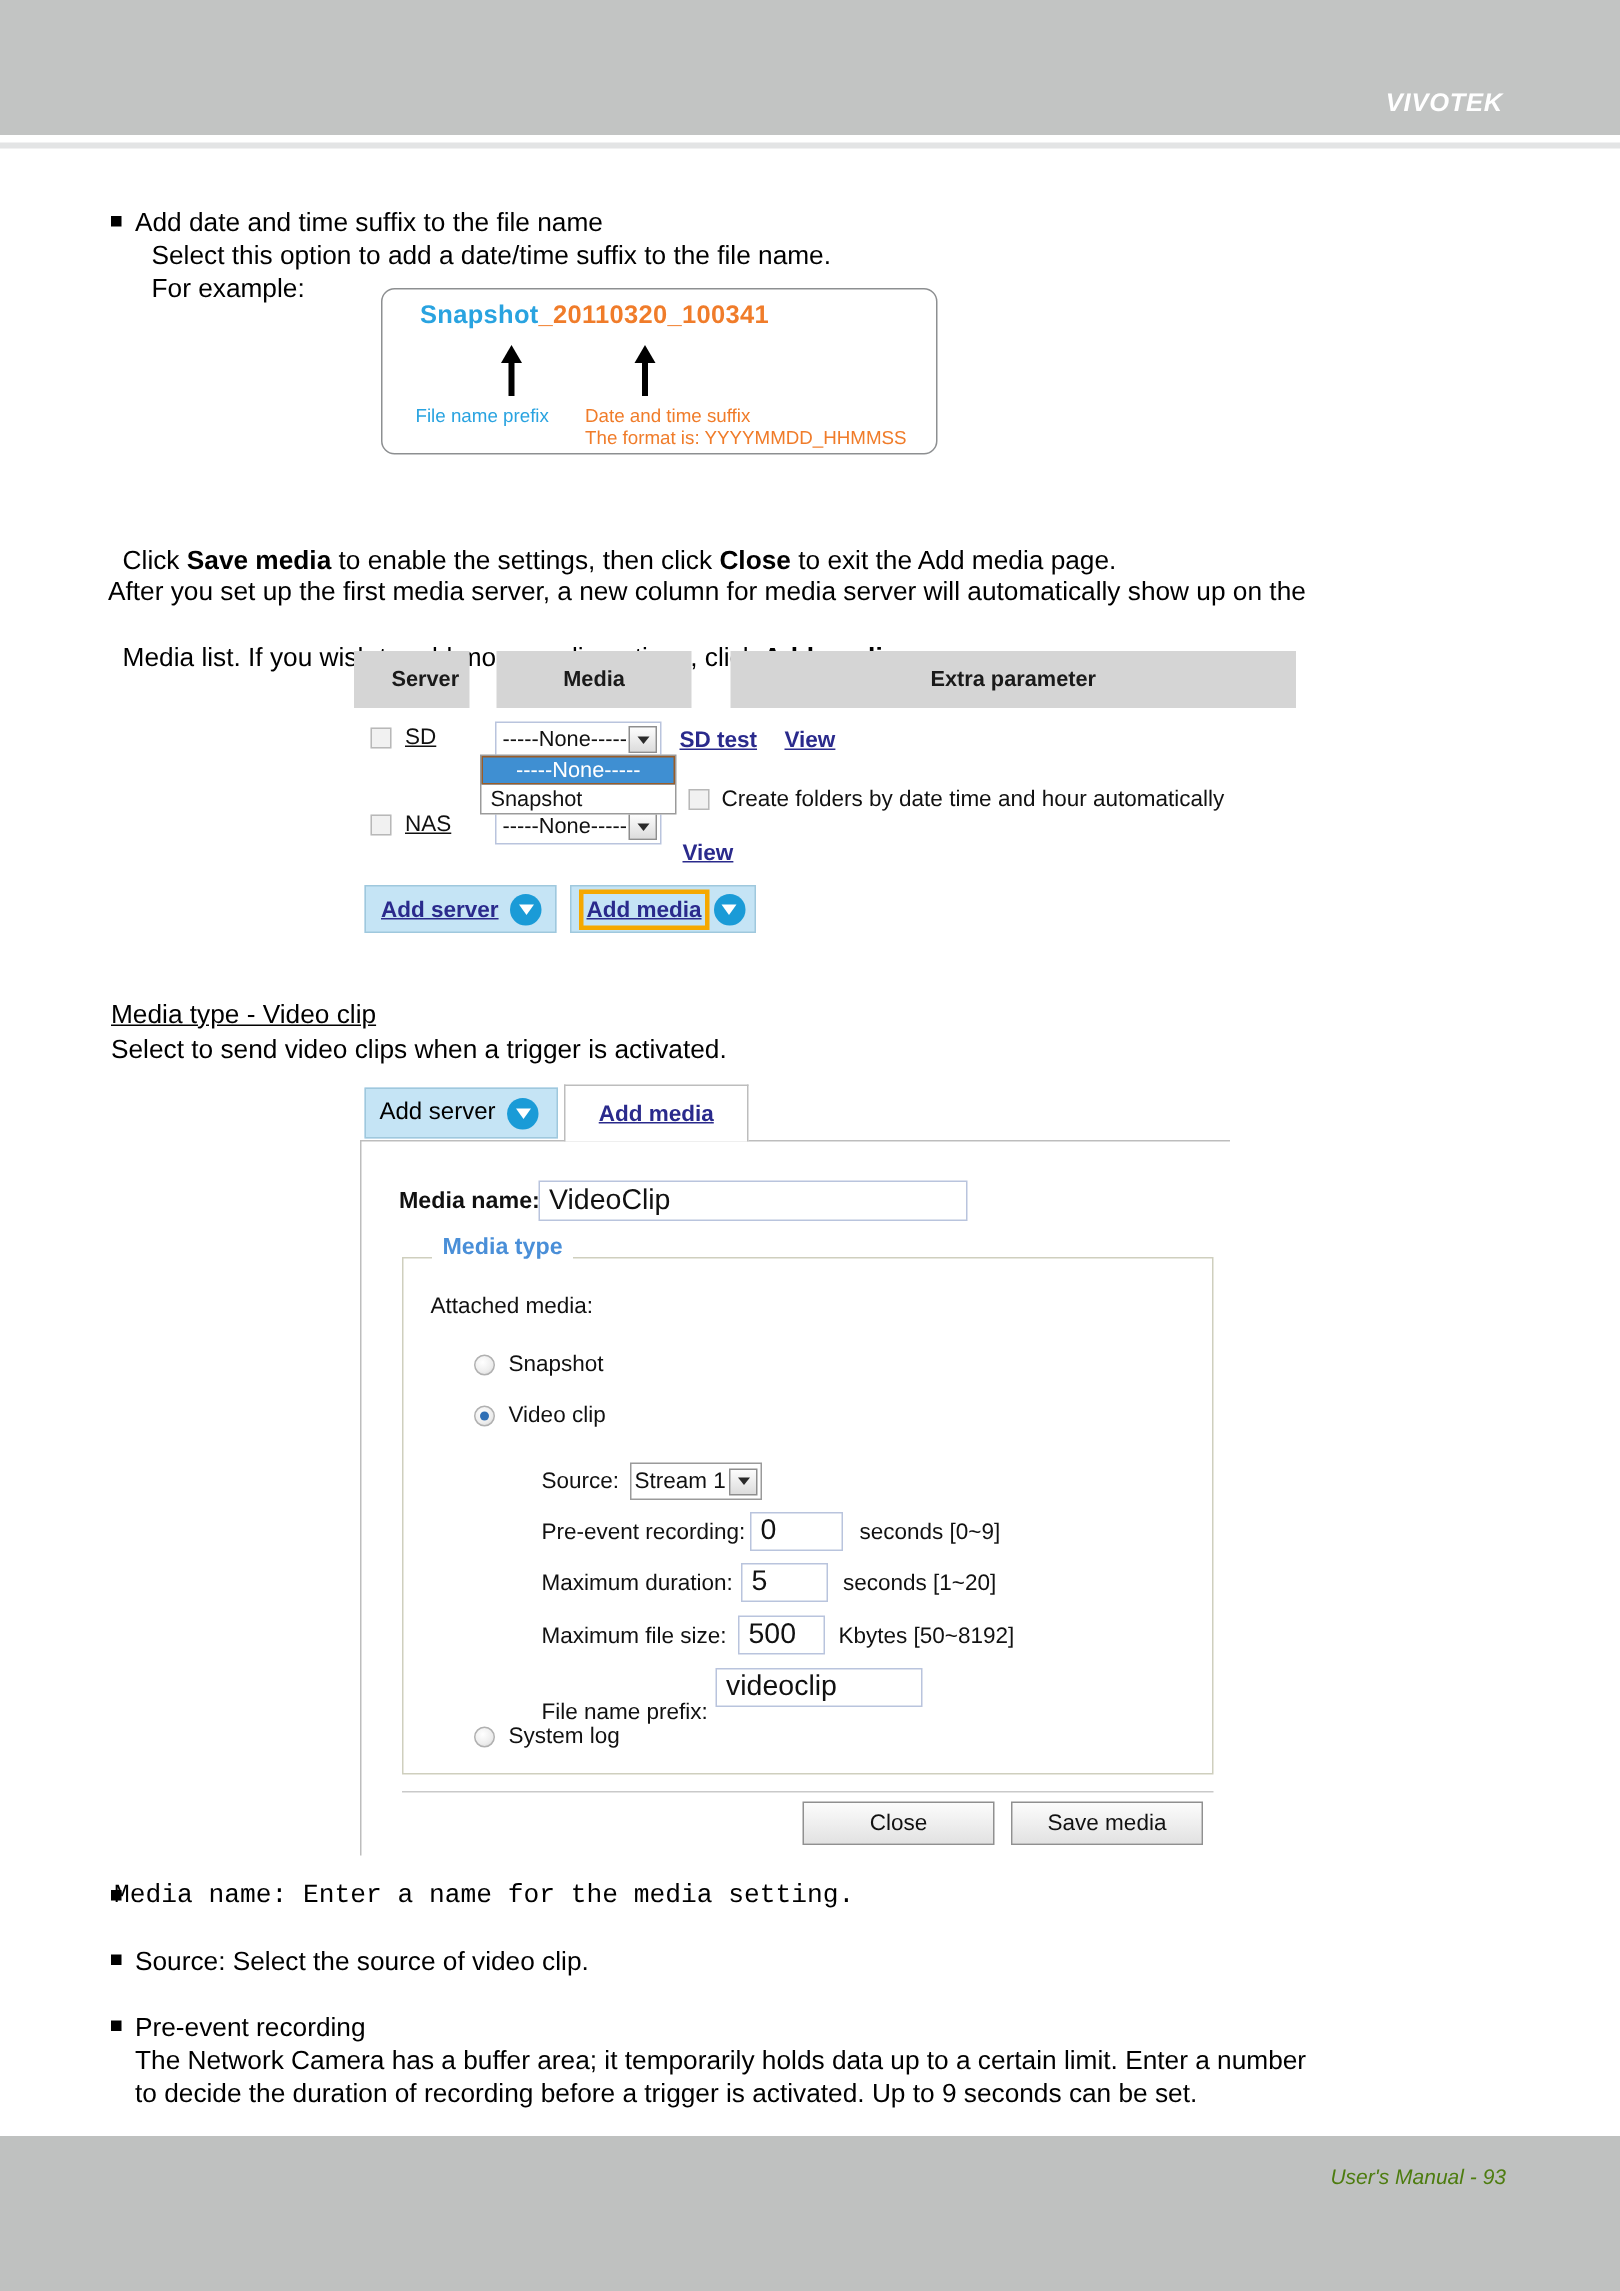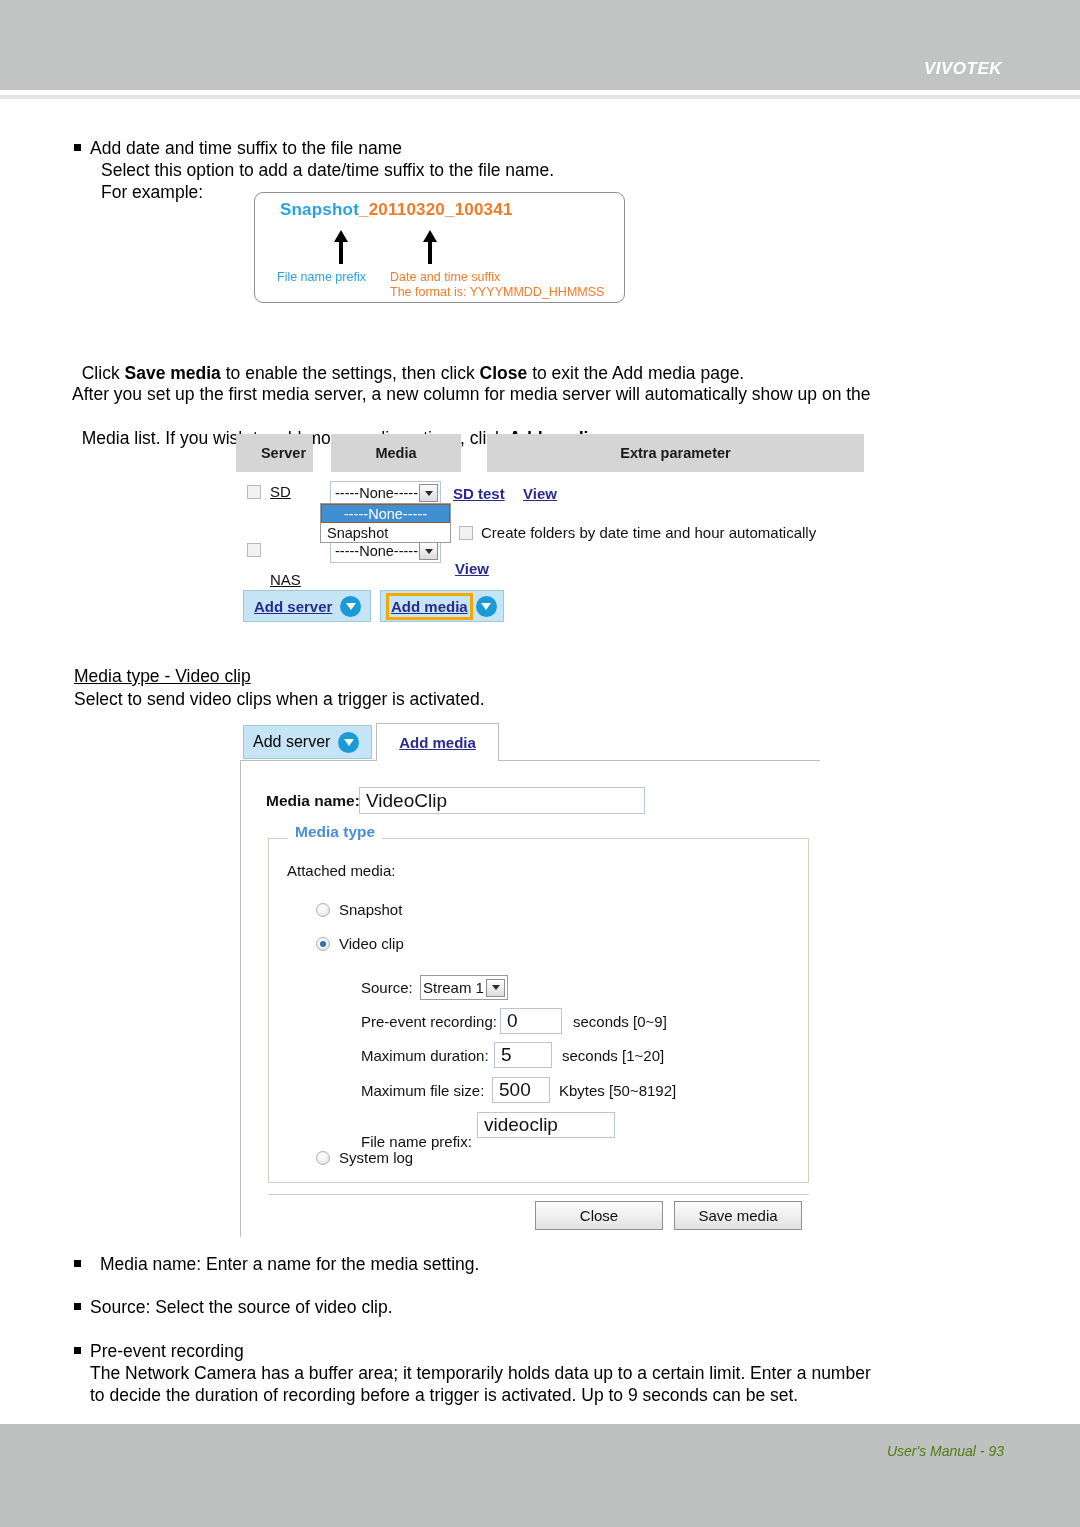--- a/index.html
+++ b/index.html
@@ -469,21 +469,21 @@
 
 <div class="dropdown-list">
   <div class="dd-opt sel">-----None-----</div>
   <div class="dd-opt">Snapshot</div>
 </div>
 
 <div class="chk" style="left:459px; top:526px;"></div>
 <div class="extra-text" style="left:481px; top:524px;">Create folders by date time and hour automatically</div>
 
 <div class="chk" style="left:247px; top:543px;"></div>
-<div class="row-label" style="left:270px; top:571px;">NAS</div>
+<div class="row-label" style="left:270px; top:541px;">NAS</div>
 <div class="select-box" style="left:330px; top:539px; width:111px;">
   <span class="sel-text">-----None-----</span>
   <span class="select-arrow">
       <i></i>
     </span>
 </div>
 <div class="link" style="left:455px; top:560px;">View</div>
 
 <div class="pillbtn" style="left:243px; top:590px; width:128px;">
   <span class="plabel">Add server</span>
@@ -561,21 +561,21 @@
 </div>
 
 <div class="radio" style="left:316px; top:1151px;"></div>
 <div class="plain-label" style="left:339px; top:1149px;">System log</div>
 
 <div class="panel-botline"></div>
 <div class="greybtn" style="left:535px; top:1201px; width:128px;">Close</div>
 <div class="greybtn" style="left:674px; top:1201px; width:128px;">Save media</div>
 
 <div class="bullet-sq" style="left:74px; top:1260px;"></div>
-<div class="body-text" style="left:100px; top:1253px;">Media name: Enter a name for the media setting.</div>
+<div class="body-text" style="left:76px; top:1253px;font-family:Liberation Mono, monospace;">Media name: Enter a name for the media setting.</div>
 
 <div class="bullet-sq" style="left:74px; top:1303px;"></div>
 <div class="body-text" style="left:90px; top:1296px;">Source: Select the source of video clip.</div>
 
 <div class="bullet-sq" style="left:74px; top:1347px;"></div>
 <div class="body-text" style="left:90px; top:1340px;">Pre-event recording</div>
 <div class="body-text" style="left:90px; top:1362px;">The Network Camera has a buffer area; it temporarily holds data up to a certain limit. Enter a number</div>
 <div class="body-text" style="left:90px; top:1384px;">to decide the duration of recording before a trigger is activated. Up to 9 seconds can be set.</div>
 
 <div class="footer-bar"></div>

